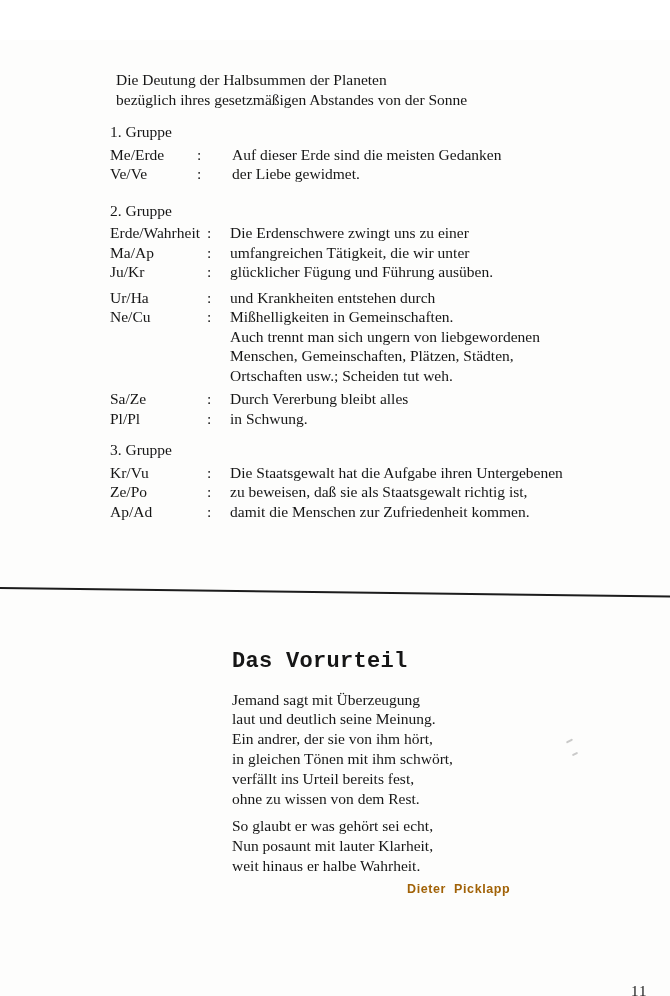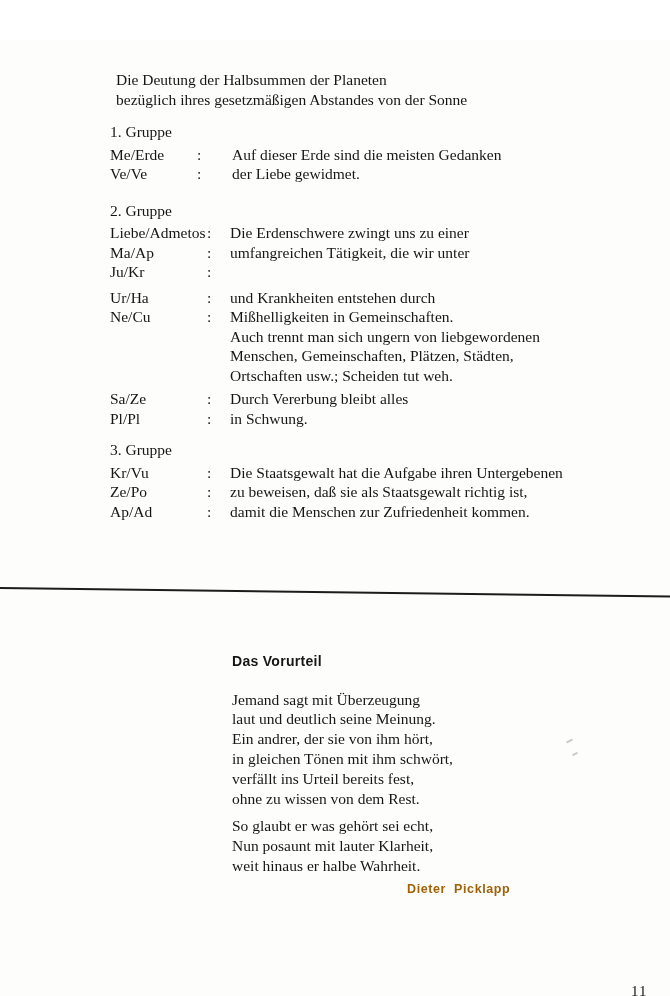--- a/index.html
+++ b/index.html
@@ -36,23 +36,23 @@
     position:absolute;
     left:0;top:547px;
     width:674px;height:2px;
     background:var(--rule);
     transform:rotate(0.72deg);
     transform-origin:left center;
   }
   .poem-title{
     margin-top:131px;
     margin-left:122px;
-    font-family:Liberation Sans, sans-serif;
+    font-family:Liberation Mono, monospace;
     font-weight:bold;
-    font-size:14px;
+    font-size:22px;
     letter-spacing:0.3px;
   }
   .stanza{margin-left:122px;line-height:19.9px;}
   .stanza-1{margin-top:18px;}
   .stanza-2{margin-top:7px;}
   .poem-author{
     margin-top:4px;
     margin-left:265px;
     font-family:"Liberation Sans","DejaVu Sans",sans-serif;
     font-weight:bold;
@@ -100,32 +100,33 @@
       <div class="entry">
         <div class="lbl">Ve/Ve</div>
         <div class="colon">:</div>
         <div class="txt">der Liebe gewidmet.</div>
       </div>
     </section>
 
     <section class="g23">
       <div class="group-heading g2-head">2. Gruppe</div>
       <div class="entry">
-        <div class="lbl">Liebe/Admetos</div>
+        <div class="lbl">Erde/Wahrheit</div>
         <div class="colon">:</div>
         <div class="txt">Die Erdenschwere zwingt uns zu einer</div>
       </div>
       <div class="entry">
         <div class="lbl">Ma/Ap</div>
         <div class="colon">:</div>
         <div class="txt">umfangreichen Tätigkeit, die wir unter</div>
       </div>
       <div class="entry">
         <div class="lbl">Ju/Kr</div>
         <div class="colon">:</div>
+        <div class="txt">glücklicher Fügung und Führung ausüben.</div>
       </div>
       <div class="entry gap-above">
         <div class="lbl">Ur/Ha</div>
         <div class="colon">:</div>
         <div class="txt">
           <div>und Krankheiten entstehen durch</div>
         </div>
       </div>
       <div class="entry">
         <div class="lbl">Ne/Cu</div>

